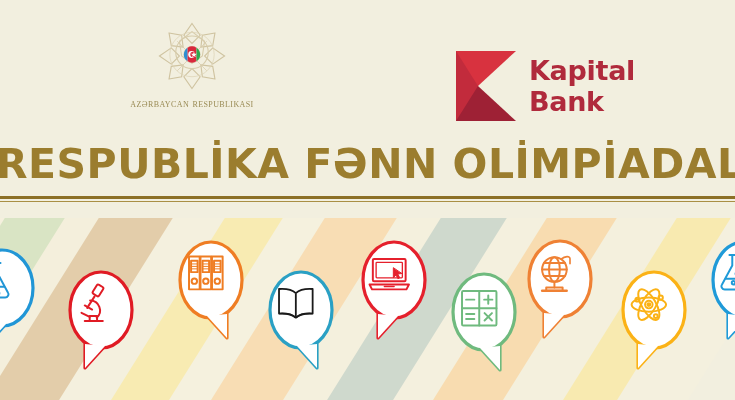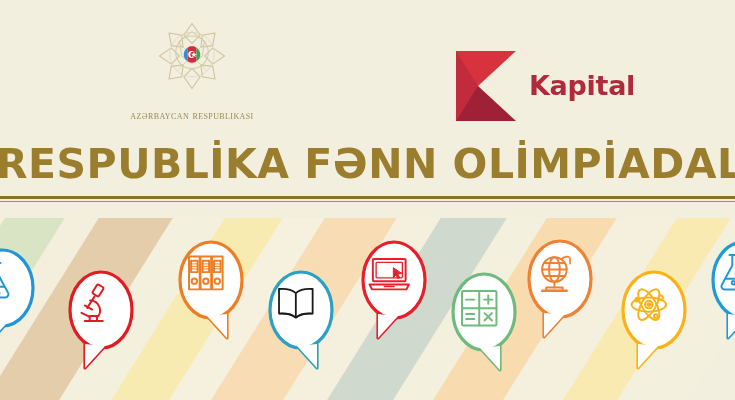--- a/index.html
+++ b/index.html
@@ -34,21 +34,21 @@
 
   
   #ministry-logo {
     position:absolute;
     left:92px; top:18px;
     width:200px;
     text-align:center;
   }
   #emblem-wrap { height:76px; display:flex; align-items:center; justify-content:center; }
   #ministry-text {
-    margin-top:14px;
+    margin-top:2px;
     font-family:"Liberation Serif", serif;
     color:#9a8b55;
     font-size:11.5px;
     letter-spacing:.4px;
     line-height:1.35;
     font-variant:small-caps;
     text-transform:lowercase;
   }
   #ministry-text .ln { display:block; }
 
@@ -158,20 +158,21 @@
   </div>
 
   <div id="bank-logo">
     <svg id="bank-mark" viewBox="0 0 60 70">
       <polygon points="0,0 60,0 22,35 0,35" fill="#d8323f"></polygon>
       <polygon points="0,35 22,35 60,70 0,70" fill="#9e2135"></polygon>
       <polygon points="0,0 0,70 22,35" fill="#c22b3c"></polygon>
     </svg>
     <div id="bank-word">
       <span class="ln">Kapital</span>
+      <span class="ln">Bank</span>
     </div>
   </div>
 
   <div id="title-block">
     <div id="main-title">RESPUBLİKA FƏNN OLİMPİADALARI</div>
     <div id="rule-wrap">
       <div class="rule-thick"></div>
       <div class="rule-thin"></div>
     </div>
   </div>

